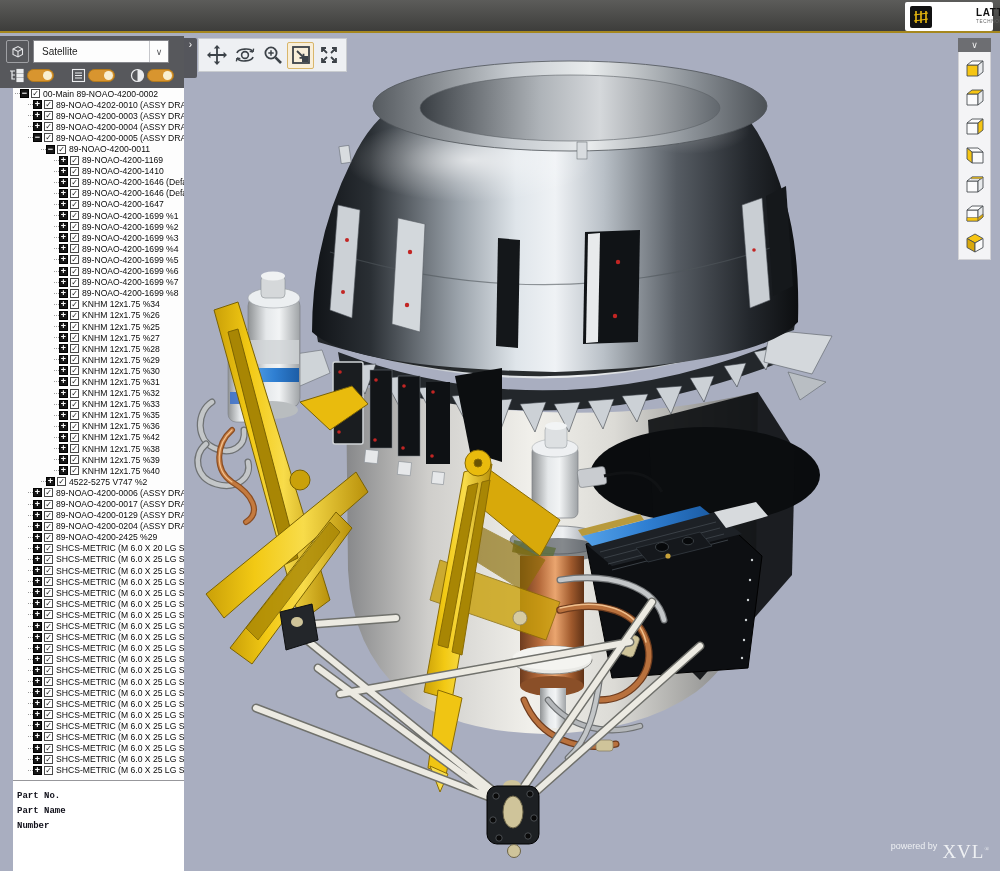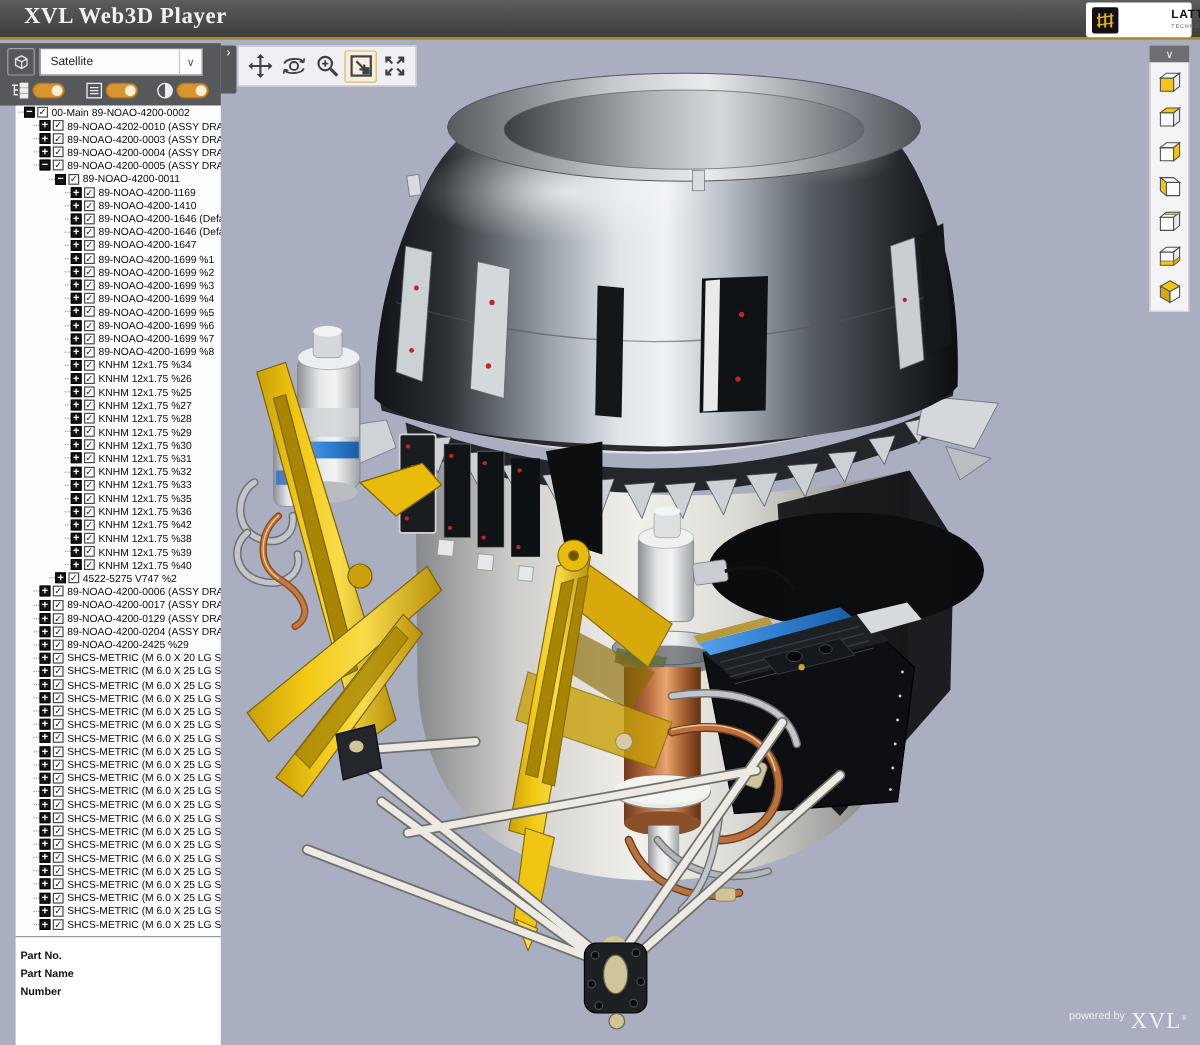--- a/index.html
+++ b/index.html
@@ -41,21 +41,21 @@
   .trow{height:11.1px;display:flex;align-items:center;white-space:nowrap;overflow:hidden;}
   .tstub{width:5px;border-top:1px dotted #9a9a9a;flex:0 0 auto;}
   .texp{width:9px;height:9px;background:#161616;color:#fff;font-size:9px;line-height:7px;
     text-align:center;flex:0 0 auto;font-weight:bold;border:1px solid #000;}
   .tcb{width:9px;height:9px;background:#fff;border:1px solid #4a4a4a;margin-left:2px;
     flex:0 0 auto;font-size:8px;line-height:8px;text-align:center;color:#1a1a1a;}
   .tlbl{font-size:8.6px;color:#0a0a0a;margin-left:3px;}
 
   .info{position:absolute;left:13px;top:780px;width:171px;height:91px;background:#fff;
     border-top:1px solid #97979b;padding:10px 0 0 4px;}
-  .info div{font-size:9px;font-weight:bold;color:#10101a;margin-bottom:5px;}
+  .info div{font-size:9px;font-weight:bold;color:#10101a;margin-bottom:5px;font-family:Liberation Mono, monospace;}
 
   
   .tb-tab{position:absolute;left:184px;top:38px;width:13px;height:40px;background:#55565c;
     color:#fff;font-size:10px;text-align:center;line-height:14px;border-radius:0 2px 2px 0;}
   .toolbar{position:absolute;left:198px;top:38px;height:34px;background:#eef0f3;
     border:1px solid #c9ccd0;display:flex;align-items:center;gap:1px;padding:0 4px;}
   .tb-btn{width:27px;height:27px;display:flex;align-items:center;justify-content:center;
     border:1px solid transparent;border-radius:2px;}
   .tb-btn.active{background:#f8eed9;border-color:#d9b66a;}
 
@@ -72,21 +72,20 @@
     display:flex;align-items:flex-start;gap:5px;}
   .wm-brand{font-family:"Liberation Serif",serif;font-size:19px;letter-spacing:1px;}
   .wm-reg{font-size:6px;vertical-align:super;}
 </style>
 </head>
 <body>
 
 <div class="app">
 
   <div class="titlebar">
-    <div class="title">XVL Web3D Player</div>
     <div class="logo">
       <span class="logo-ic">
         <svg width="16" height="16" viewBox="0 0 16 16">
           <g stroke="#e8b80e" stroke-width="1.6" fill="none">
             <path d="M3 2v12M8 2v12M13 2v12"></path>
               <path d="M1 6l14 -2M1 12l14 -2" stroke-width="1.1"></path>
           </g>
         </svg>
       </span>
       <span class="logo-txt">

